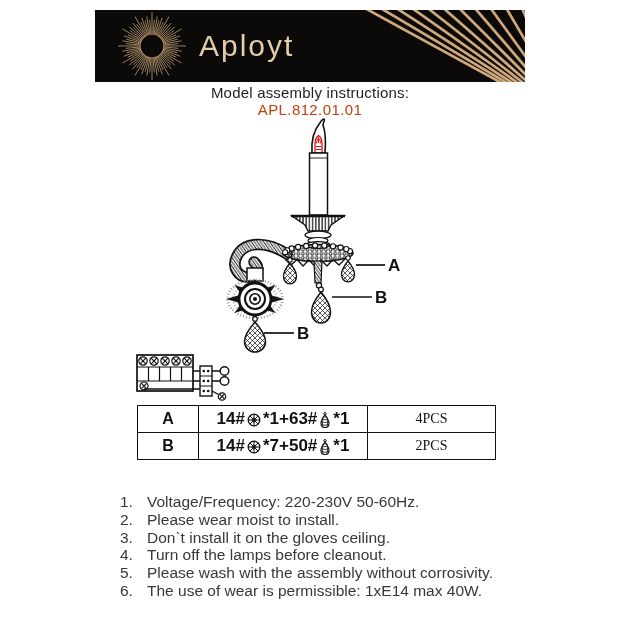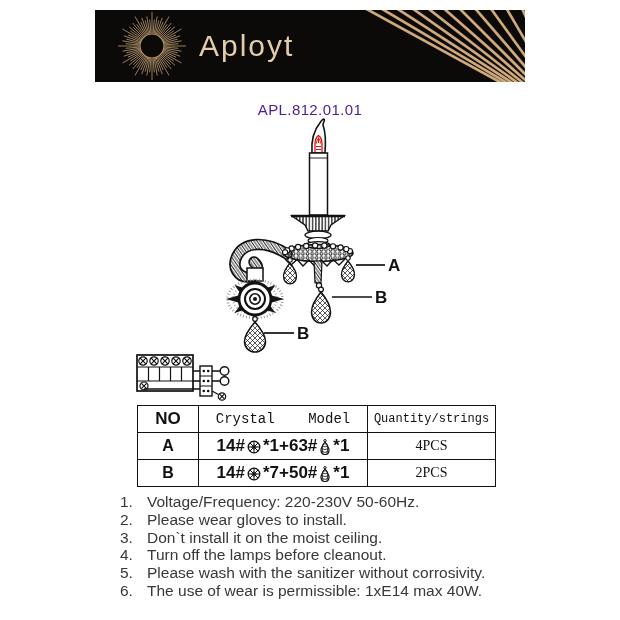--- a/index.html
+++ b/index.html
@@ -12,21 +12,21 @@
             background:#0b0a08; overflow:hidden; }
   .banner svg { position:absolute; left:0; top:0; }
   .brand-text { position:absolute; left:104px; top:0; height:72px; display:flex;
                 align-items:center; color:#e4cbaa; font-size:30px; font-weight:400;
                 letter-spacing:2px; }
 
   
   .intro-title { position:absolute; left:0; top:84px; width:620px; text-align:center;
                  font-size:15px; font-weight:500; color:#1e1e1e; letter-spacing:.2px; }
   .intro-model { position:absolute; left:0; top:101px; width:620px; text-align:center;
-                 font-size:15px; font-weight:500; color:#4c1d95; letter-spacing:.4px; }
+                 font-size:15px; font-weight:500; color:#c2410c; letter-spacing:.4px; }
 
   
   .sconce-svg  { position:absolute; left:135px; top:113px; }
   .bracket-svg { position:absolute; left:128px; top:351px; }
 
   
   table.parts { position:absolute; left:137px; top:405px; width:358px;
                 border-collapse:collapse; table-layout:fixed; }
   table.parts td { border:1.6px solid #111; text-align:center; vertical-align:middle;
                    color:#111; height:27px; overflow:hidden; }
@@ -157,20 +157,21 @@
           <line x1="68.74615775982386" y1="31.72474820842914" x2="85.19077862357724" y2="25.73939570022994" stroke="#d9b183" stroke-width="0.7"></line>
           <line x1="69.07407282861335" y1="32.76476193621849" x2="82.5970343966603" y2="29.141295304783203" stroke="#d9b183" stroke-width="0.7"></line>
           <line x1="69.3100969126526" y1="33.82939777916337" x2="86.54423259036625" y2="30.79055466999209" stroke="#d9b183" stroke-width="0.7"></line>
           <line x1="69.45243372614682" y1="34.91055321565427" x2="83.39915949943125" y2="33.690372817187054" stroke="#d9b183" stroke-width="0.7"></line>
         </g>
       <circle cx="57" cy="36" r="12" fill="#0b0a08" stroke="#bd9465" stroke-width="1.2"></circle>
     </svg>
     <div class="brand-text">Aployt</div>
   </div>
 
+  <div class="intro-title">Model assembly instructions:</div>
   <div class="intro-model">APL.812.01.01</div>
 
   <svg class="sconce-svg" width="290" height="250" viewBox="0 0 290 250">
     <defs>
       <pattern id="xh" width="5" height="5" patternUnits="userSpaceOnUse">
         <path d="M0,5 L5,0 M0,0 L5,5" stroke="#111" stroke-width=".7" fill="none"></path>
       </pattern>
       <pattern id="vl" width="3.2" height="8" patternUnits="userSpaceOnUse">
         <path d="M1.6,0 V8" stroke="#111" stroke-width="1.2"></path>
       </pattern>
@@ -310,25 +311,20 @@
       <path d="M84,40 L90.5,43.5" stroke-width="1.3"></path>
       <g stroke-width="1.2">
         <circle cx="94" cy="45.5" r="3.7"></circle>
           <path d="M91.6,43.1 L96.4,47.9 M96.4,43.1 L91.6,47.9"></path>
       </g>
     </g>
   </svg>
 
   <table class="parts">
     <tbody>
-        <tr>
-      <td class="c-no h-no">NO</td>
-      <td class="c-cm h-cm">Crystal    Model</td>
-      <td class="c-qty h-qty">Quantity/strings</td>
-    </tr>
     <tr>
       <td class="c-no r-no">A</td>
       <td class="c-cm r-spec">
         <span>14#</span><svg class="ic" width="14" height="14" viewBox="0 0 14 14">
               <use href="#sym-ball"></use>
             </svg><span>*1+63#</span><svg class="ic" width="12" height="16" viewBox="0 0 12 16">
               <use href="#sym-drop"></use>
             </svg><span>*1</span>
       </td>
       <td class="c-qty r-qty">4PCS</td>
@@ -347,33 +343,33 @@
   </tbody>
     </table>
 
   <div class="notes">
     <div class="note-row">
       <span class="note-num">1.</span>
       <span class="note-text">Voltage/Frequency: 220-230V 50-60Hz.</span>
     </div>
     <div class="note-row">
       <span class="note-num">2.</span>
-      <span class="note-text">Please wear gloves to install.</span>
+      <span class="note-text">Please wear moist to install.</span>
     </div>
     <div class="note-row">
       <span class="note-num">3.</span>
-      <span class="note-text">Don`t install it on the moist ceiling.</span>
+      <span class="note-text">Don`t install it on the gloves ceiling.</span>
     </div>
     <div class="note-row">
       <span class="note-num">4.</span>
       <span class="note-text">Turn off the lamps before cleanout.</span>
     </div>
     <div class="note-row">
       <span class="note-num">5.</span>
-      <span class="note-text">Please wash with the sanitizer without corrosivity.</span>
+      <span class="note-text">Please wash with the assembly without corrosivity.</span>
     </div>
     <div class="note-row">
       <span class="note-num">6.</span>
       <span class="note-text">The use of wear is permissible: 1xE14 max 40W.</span>
     </div>
   </div>
 
 </div>
 
 </body></html>

